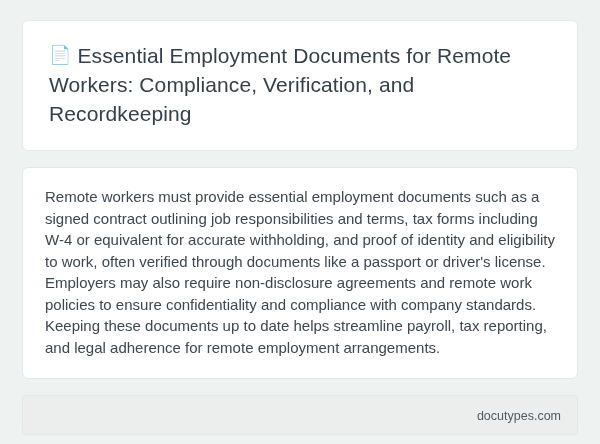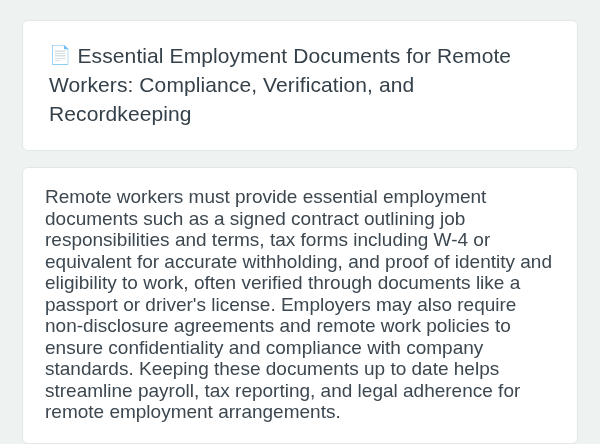--- a/index.html
+++ b/index.html
@@ -43,21 +43,21 @@
   .title-emoji {
     font-size: 18px;
     vertical-align: 2px;
     margin-right: 6px;
   }
   .body-card {
     padding: 18px 22px 20px 22px;
   }
   .body-text {
     margin: 0;
-    font-size: 19px;
+    font-size: 15px;
     line-height: 21.5px;
     color: #3c4750;
   }
   .footer-card {
     background: #eceeee;
     border: 1px solid #e4e8e7;
     border-radius: 4px;
     padding: 10px 16px;
     text-align: right;
     box-sizing: border-box;
@@ -73,14 +73,17 @@
 <div class="page">
 
   <div class="card title-card">
     <h1 class="title"><span class="title-emoji">📄</span><span>Essential Employment Documents for Remote Workers: Compliance, Verification, and Recordkeeping</span></h1>
   </div>
 
   <div class="card body-card">
     <p class="body-text">Remote workers must provide essential employment documents such as a signed contract outlining job responsibilities and terms, tax forms including W-4 or equivalent for accurate withholding, and proof of identity and eligibility to work, often verified through documents like a passport or driver's license. Employers may also require non-disclosure agreements and remote work policies to ensure confidentiality and compliance with company standards. Keeping these documents up to date helps streamline payroll, tax reporting, and legal adherence for remote employment arrangements.</p>
   </div>
 
+  <div class="footer-card">
+    <span class="footer-text">docutypes.com</span>
+  </div>
 
 </div>
 
 </body></html>

